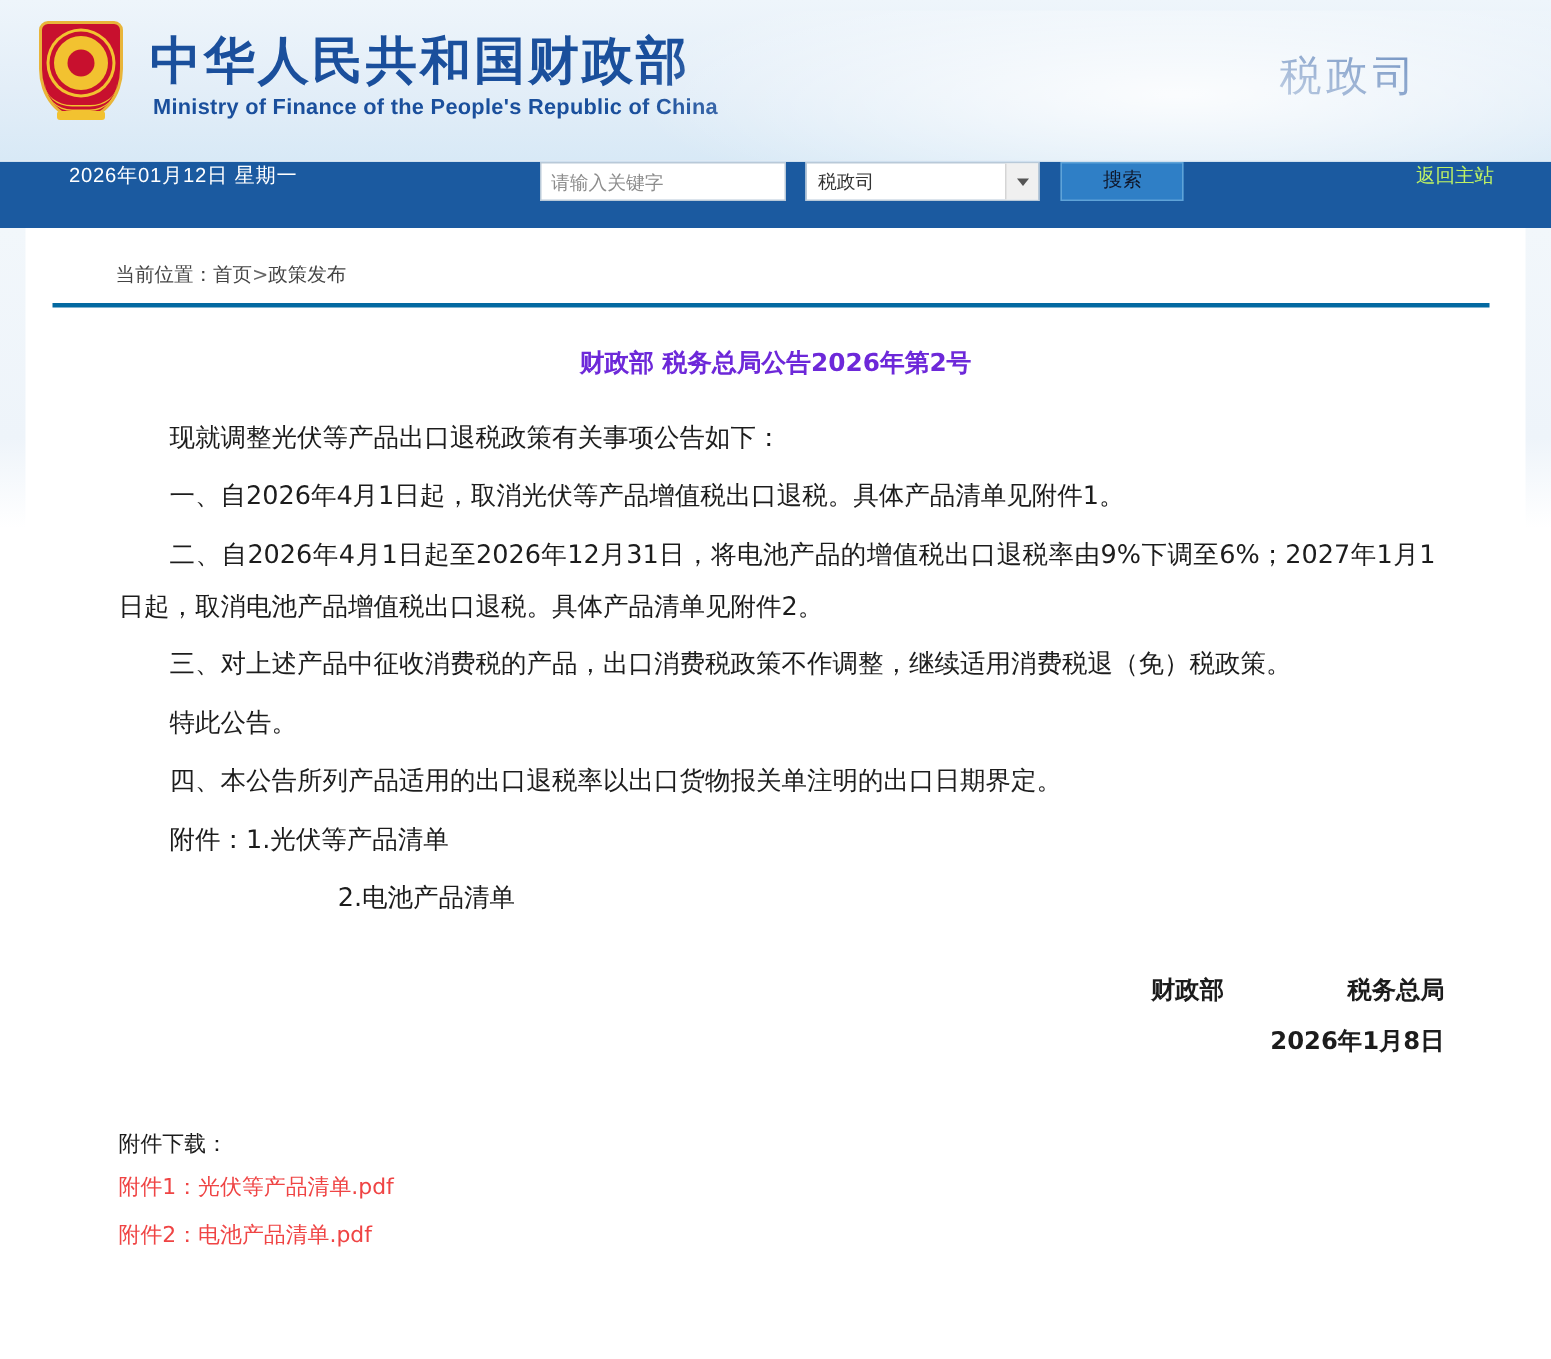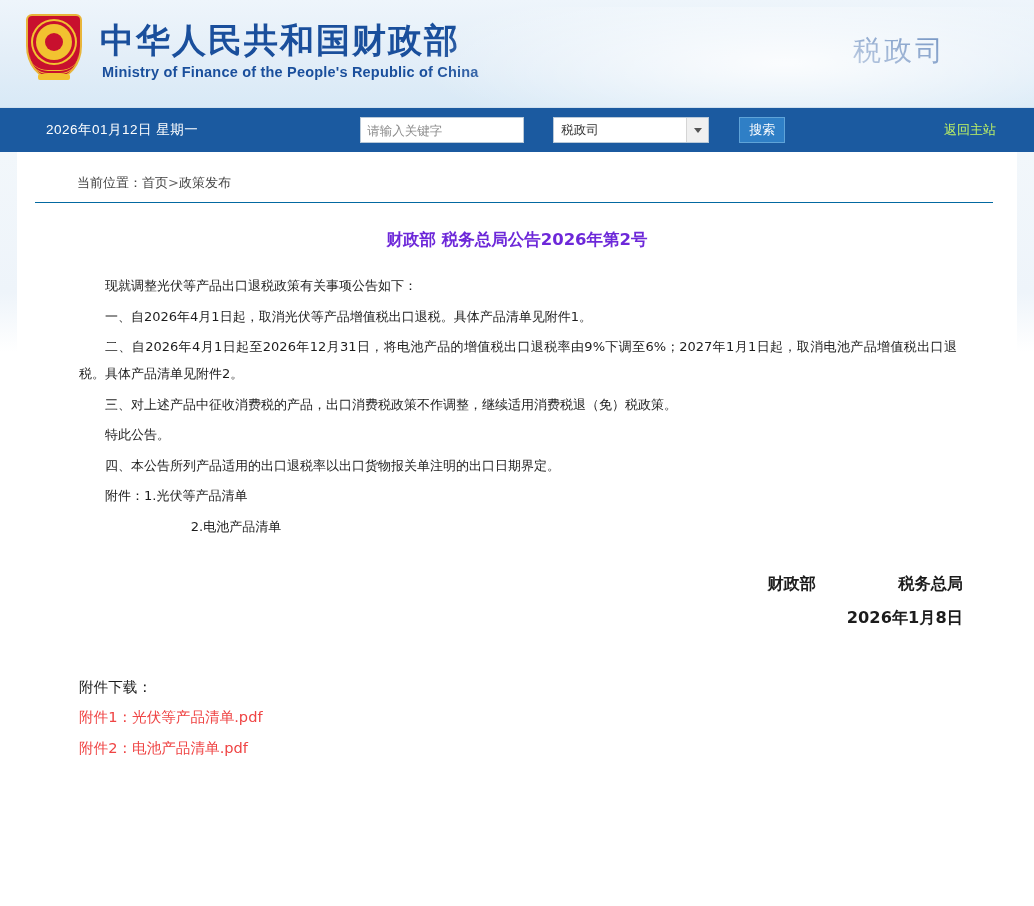--- a/index.html
+++ b/index.html
@@ -95,34 +95,33 @@
     letter-spacing: 3px;
     font-family: "DejaVu Sans", "Liberation Sans", sans-serif;
   }
 
   
   .navbar {
     position: relative;
     height: 44px;
     background: #1b5aa0;
     display: flex;
-    align-items: center;
+    align-items: flex-start;
   }
   .nav-date {
     color: #ffffff;
     font-size: 13.5px;
     margin-left: 46px;
     letter-spacing: 0.5px;
     white-space: nowrap;
   }
   .nav-search-wrap {
     display: flex;
     align-items: center;
     margin-left: 162px;
-    gap: 16px;
   }
   .search-input {
     width: 164px; height: 26px;
     border: 1px solid #b9c9d8;
     background: #ffffff;
     font-size: 12.5px;
     color: #333;
     padding: 0 6px;
     outline: none;
     font-family: "DejaVu Sans", "Liberation Sans", sans-serif;
@@ -154,24 +153,24 @@
   .select-box .sel-arrow i {
     display: block;
     width: 0; height: 0;
     border-left: 4px solid transparent;
     border-right: 4px solid transparent;
     border-top: 5px solid #555;
   }
   .search-btn {
     margin-left: 14px;
     height: 26px;
-    padding: 0 9px;
+    padding: 0 27px;
     background: #2f7fc6;
     border: 1px solid #5fa3d8;
-    color: #ffffff;
+    color: #0f172a;
     font-size: 13px;
     line-height: 24px;
     cursor: pointer;
     font-family: "DejaVu Sans", "Liberation Sans", sans-serif;
   }
   .back-link {
     position: absolute;
     right: 38px;
     color: #bef264;
     font-size: 13px;
@@ -190,21 +189,21 @@
     margin: 0 auto;
     width: 1000px;
     min-height: 754px;
     background: #ffffff;
     padding: 0 0 0 0;
   }
   .breadcrumb {
     padding: 22px 0 10px 42px;
     font-size: 13px;
     color: #444;
-    border-bottom: 1px solid #0369a1;
+    border-bottom: 3px solid #0369a1;
     margin: 0 24px 0 18px;
     font-family: "DejaVu Sans", "Liberation Sans", sans-serif;
   }
   .breadcrumb a { color: #444; text-decoration: none; }
   .breadcrumb .sep { color: #666; }
 
   .doc-title {
     text-align: center;
     font-size: 25px;
     font-weight: bold;
@@ -216,21 +215,21 @@
   .doc-subtitle {
     text-align: center;
     font-size: 16.5px;
     font-weight: bold;
     color: #6d28d9;
     margin: 26px 0 0 0;
     font-family: "DejaVu Sans", "Liberation Sans", sans-serif;
   }
   .doc-body {
     margin: 22px 60px 0 62px;
-    font-size: 13px;
+    font-size: 17px;
     color: #1c1c1c;
     line-height: 2.05;
     text-align: justify;
     font-family: "DejaVu Sans", "Liberation Sans", sans-serif;
   }
   .doc-body p { margin: 0 0 4px 0; text-indent: 2em; }
   .doc-body p.indent4 { text-indent: 8.6em; }
 
   .signature {
     margin: 26px 54px 0 0;

